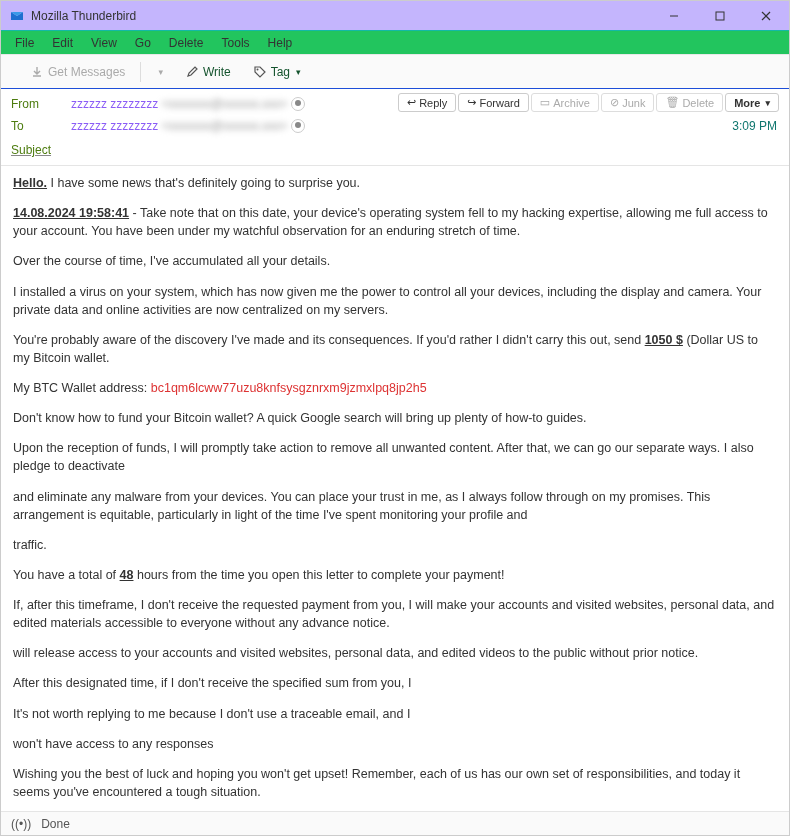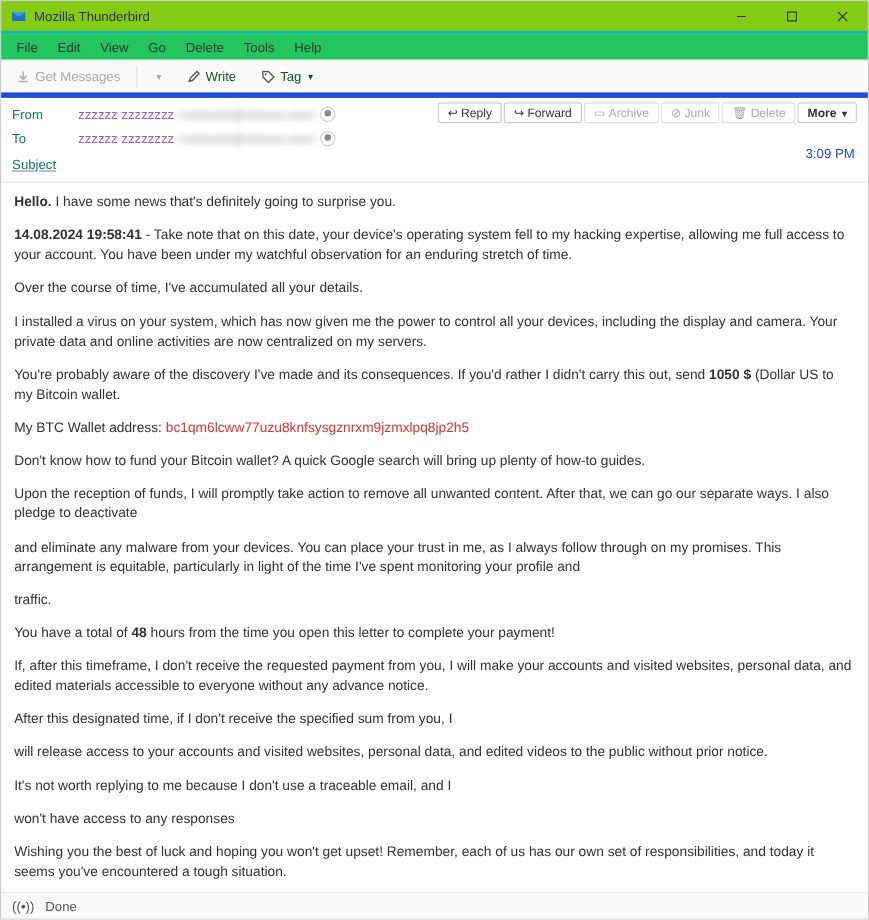--- a/index.html
+++ b/index.html
@@ -1,46 +1,46 @@
 <!DOCTYPE html>
 <html><head>
 <meta charset="utf-8">
 <style>
 * { box-sizing: border-box; margin: 0; padding: 0; }
 body { font-family: "Segoe UI", Tahoma, sans-serif; font-size: 12px; background: #fff; width: 790px; height: 836px; overflow: hidden; border: 1px solid #ccc; display: flex; flex-direction: column; }
-.titlebar { height: 30px; display: flex; align-items: center; background: #84cc16; border-bottom: 3px solid #14b8a6; }
+.titlebar { height: 30px; display: flex; align-items: center; background: #c4b5fd; border-bottom: 1px solid #14b8a6; }
 .titlebar .icon { width: 16px; height: 16px; margin: 0 6px 0 8px; }
 .titlebar .title { font-size: 12px; color: #333; }
 .wincontrols { margin-left: auto; display: flex; }
 .wincontrols div { width: 46px; height: 30px; display: flex; align-items: center; justify-content: center; color: #333; }
 .menubar { height: 24px; display: flex; align-items: center; padding: 0 6px; gap: 2px; background: #22c55e; border-bottom: 1px solid #e8e8e8; }
 .menubar span { padding: 2px 8px; color: #333; font-size: 12px; }
-.toolbar { height: 34px; display: flex; align-items: center; padding: 0 4px; gap: 4px; border-bottom: 5px solid #1d4ed8; background: #fafafa; }
+.toolbar { height: 34px; display: flex; align-items: center; padding: 0 20px; gap: 4px; border-bottom: 1px solid #1d4ed8; background: #fafafa; }
 .tbtn { display: flex; align-items: center; gap: 4px; padding: 3px 8px; border: 1px solid transparent; border-radius: 3px; color: #14532d; font-size: 12px; }
 .tbtn.disabled { color: #aaa; }
 .tbtn .ic { width: 14px; height: 14px; display: inline-flex; align-items: center; justify-content: center; }
 .split { width: 1px; height: 20px; background: #ddd; margin: 0 2px; }
 .header-area { padding: 4px 10px 0 10px; border-bottom: 1px solid #e5e5e5; position: relative; }
 .hrow { display: flex; align-items: center; min-height: 22px; font-size: 12px; color: #555; }
-.hlabel { width: 60px; color: #0f766e; }
+.hlabel { width: 60px; color: #4d7c0f; }
 .hval { color: #8b5cf6; }
 .blur { filter: blur(3px); color: #999; }
 .chip { display: inline-block; border: 1px solid #ccc; border-radius: 10px; width: 14px; height: 14px; margin-left: 4px; position: relative; }
 .chip::before { content:""; position:absolute; left:3px; top:2px; width:6px; height:6px; border-radius:50%; background:#888; }
 .action-btns { display: flex; gap: 2px; position: absolute; right: 10px; top: 4px; }
 .abtn { display: flex; align-items: center; gap: 3px; padding: 2px 8px; border: 1px solid #ccc; border-radius: 3px; background: #fff; font-size: 11px; color: #333; }
 .abtn.dis { color: #aaa; border-color: #ddd; }
 .abtn.bold { font-weight: 600; }
-.timestamp { position: absolute; right: 12px; top: 44px; color: #1d4ed8; font-size: 12px; }
+.timestamp { position: absolute; right: 12px; top: 30px; color: #0f766e; font-size: 12px; }
 .subject-row { padding: 6px 0 8px 0; color: #888; text-decoration: underline; }
 .body-area { flex: 1; overflow: auto; padding: 8px 12px 8px 12px; color: #333; font-size: 12.5px; line-height: 1.45; }
 .body-area p { margin-bottom: 12px; }
 .statusbar { height: 24px; border-top: 1px solid #e5e5e5; display: flex; align-items: center; padding: 0 10px; gap: 10px; background: #fafafa; font-size: 12px; color: #555; }
 .red { color: #d33; }
-b { font-weight: 600; }
+b { font-weight: 600; text-decoration: underline; }
 .dd { font-size: 9px; margin-left: 2px; }
 svg { display: block; }
 </style>
 </head>
 <body>
 
 <div class="titlebar">
   <span class="icon">
     <svg viewBox="0 0 16 16" width="16" height="16">
         <path fill="#1f6fd0" d="M2 4l6 4 6-4v8H2z"></path>
@@ -162,22 +162,22 @@
   <p>Over the course of time, I've accumulated all your details.</p>
   <p>I installed a virus on your system, which has now given me the power to control all your devices, including the display and camera. Your private data and online activities are now centralized on my servers.</p>
   <p><span>You're probably aware of the discovery I've made and its consequences. If you'd rather I didn't carry this out, send </span><b>1050 $</b><span> (Dollar US to my Bitcoin wallet.</span></p>
   <p><span>My BTC Wallet address: </span><span class="red">bc1qm6lcww77uzu8knfsysgznrxm9jzmxlpq8jp2h5</span></p>
   <p>Don't know how to fund your Bitcoin wallet? A quick Google search will bring up plenty of how-to guides.</p>
   <p>Upon the reception of funds, I will promptly take action to remove all unwanted content. After that, we can go our separate ways. I also pledge to deactivate</p>
   <p>and eliminate any malware from your devices. You can place your trust in me, as I always follow through on my promises. This arrangement is equitable, particularly in light of the time I've spent monitoring your profile and</p>
   <p>traffic.</p>
   <p><span>You have a total of </span><b>48</b><span> hours from the time you open this letter to complete your payment!</span></p>
   <p>If, after this timeframe, I don't receive the requested payment from you, I will make your accounts and visited websites, personal data, and edited materials accessible to everyone without any advance notice.</p>
+  <p>will release access to your accounts and visited websites, personal data, and edited videos to the public without prior notice.</p>
   <p>After this designated time, if I don't receive the specified sum from you, I</p>
-  <p>will release access to your accounts and visited websites, personal data, and edited videos to the public without prior notice.</p>
   <p>It's not worth replying to me because I don't use a traceable email, and I</p>
   <p>won't have access to any responses</p>
   <p>Wishing you the best of luck and hoping you won't get upset! Remember, each of us has our own set of responsibilities, and today it seems you've encountered a tough situation.</p>
 
 </div>
 
 <div class="statusbar">
   <span>((•))</span>
   <span>Done</span>
 </div>

